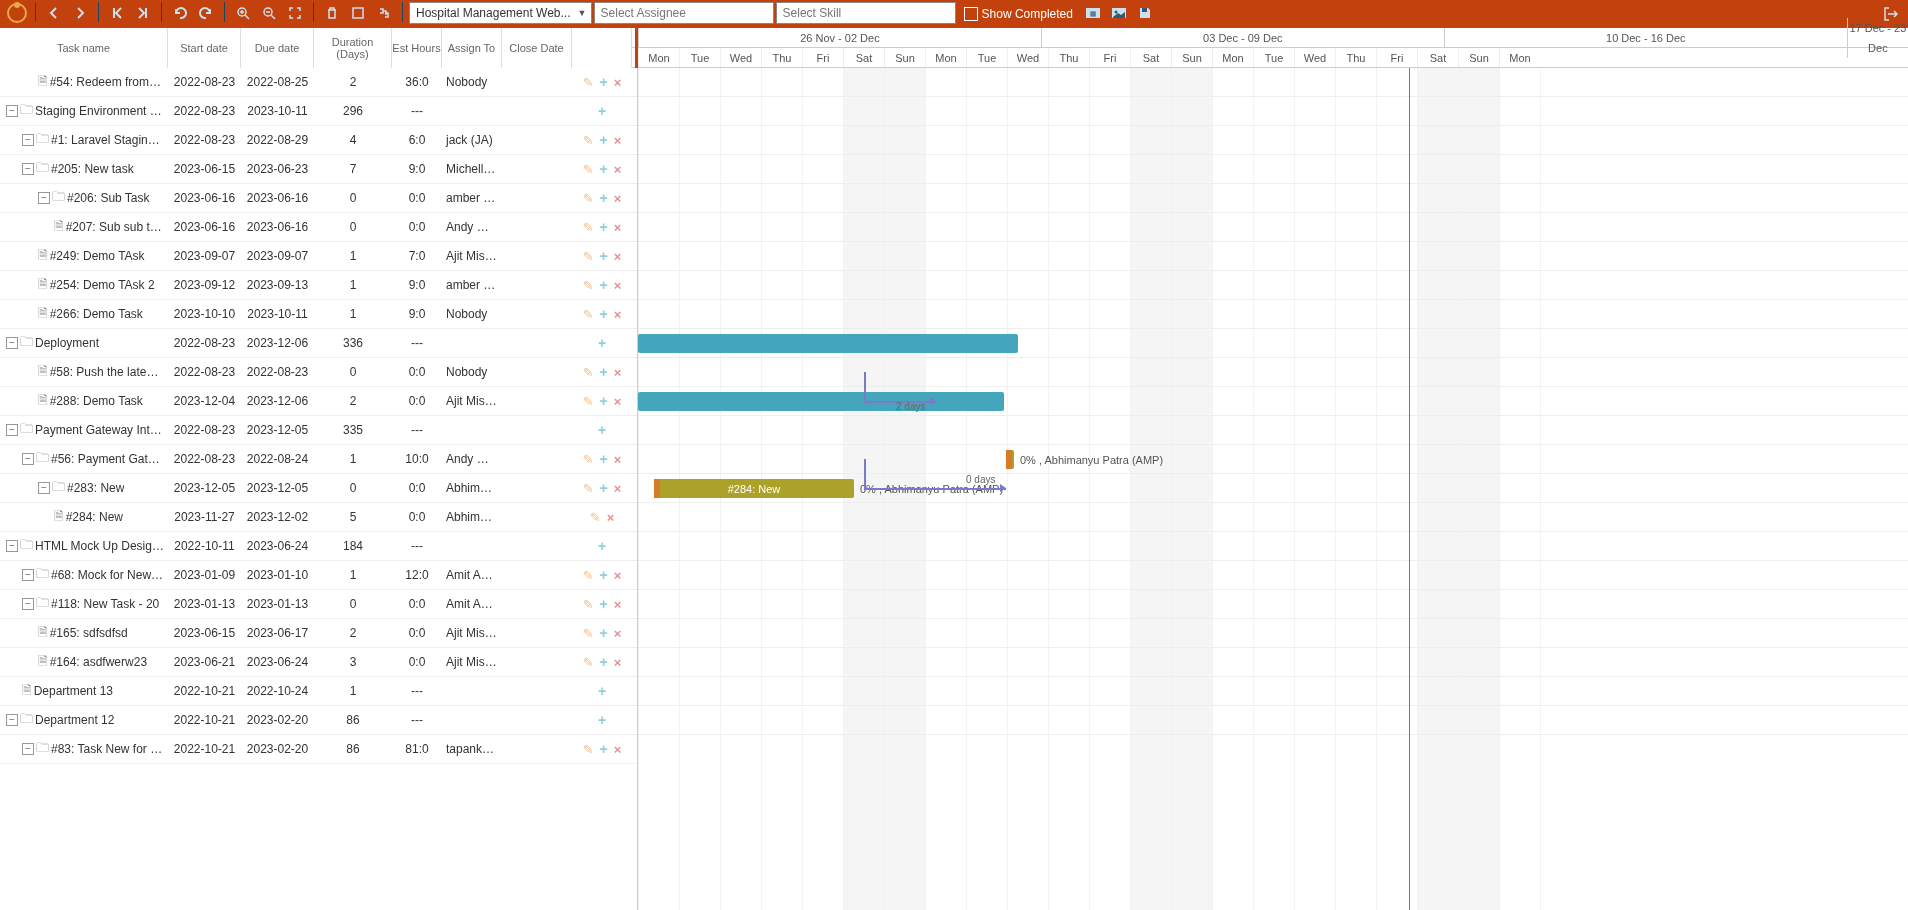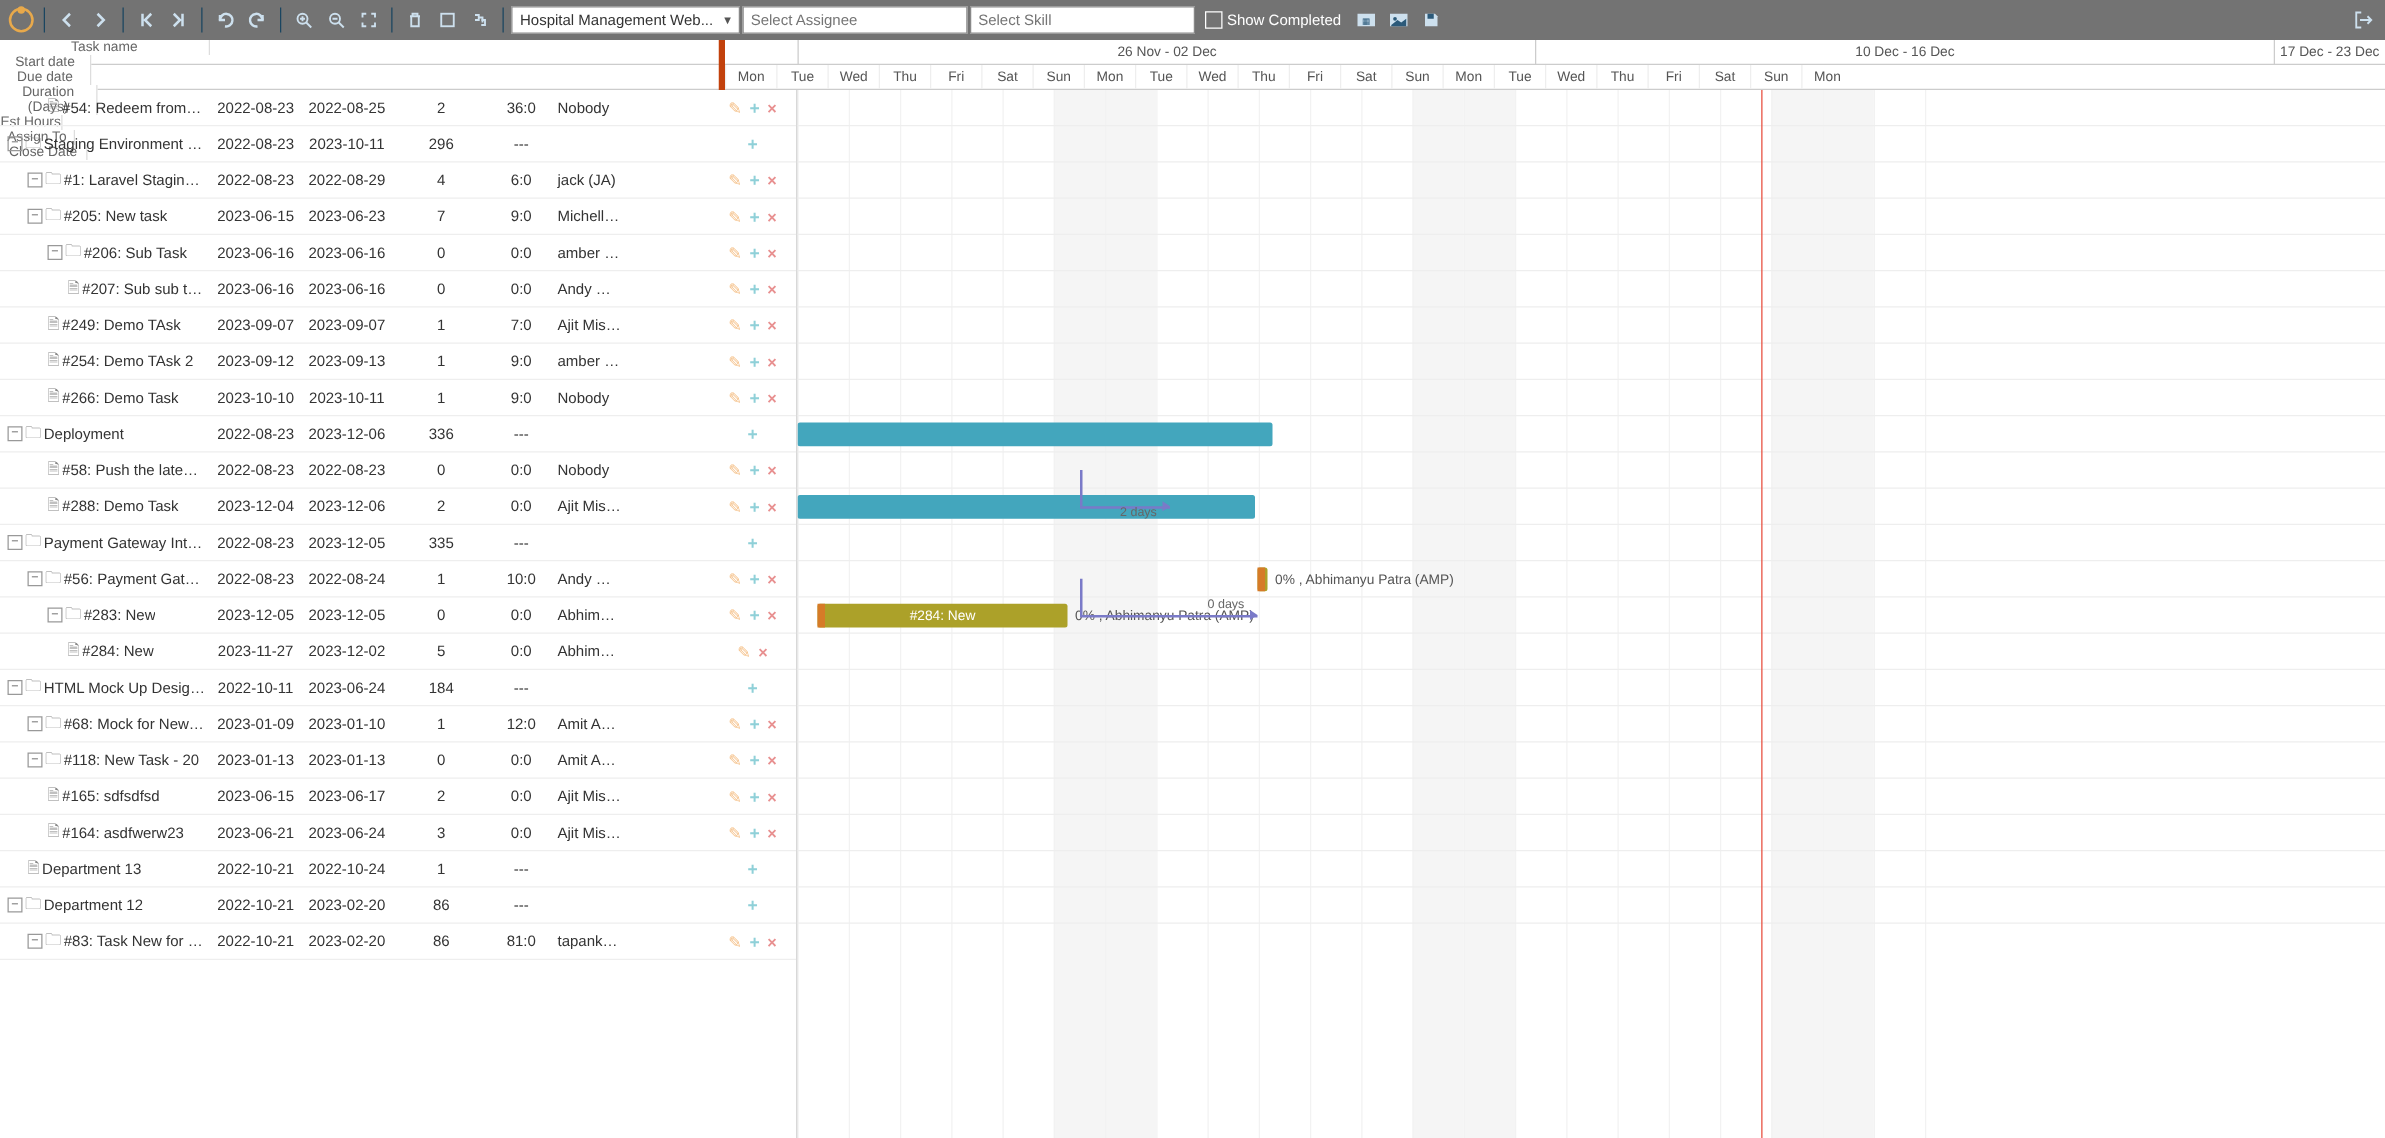--- a/index.html
+++ b/index.html
@@ -1,23 +1,22 @@
 <!DOCTYPE html>
 <html><head>
 <meta charset="utf-8">
 <style>
 * { box-sizing: border-box; margin: 0; padding: 0; }
 body { font-family: Arial, sans-serif; font-size: 12px; color: #333; background: #fff; overflow: hidden; }
 
 .toolbar {
-  background: #737373;
+  background: #c2410c;
   height: 28px;
   display: flex;
-  align-items: center;
-  padding: 16px 5px;
+  padding: 2px 5px;
   gap: 2px;
 }
 .toolbar-sep { width: 1px; height: 20px; background: #1a4560; margin: 0 4px; }
 .tbtn {
   width: 24px; height: 22px;
   display: flex; align-items: center; justify-content: center;
   cursor: pointer; color: #cde0ee;
   border-radius: 2px;
 }
 .logo-circle {
@@ -52,23 +51,22 @@
 .timeline-header1{
   height:20px; border-bottom:1px solid #ccc; display:flex; font-size:11px; color:#555;
 }
 .timeline-header1 .pad{ width:638px; flex-shrink:0;}
 .week-cell{ flex:1; text-align:center; line-height:20px; border-left:1px solid #ccc;}
 
 .timeline-header2{
   height:20px; border-bottom:1px solid #ccc; display:flex; font-size:11px; color:#555;
 }
 .grid-headers{
-  width:580px; flex-shrink:0; display:flex; height:40px; margin-top:-20px;
-  border-right:5px solid #c2410c;
-  flex-direction:column;
+  width:638px; flex-shrink:0; display:flex; height:40px; margin-top:-20px;
+  border-right:3px solid #c2410c;
 }
 .gh-col{
   border-right:1px solid #ddd; display:flex; align-items:center; justify-content:center;
   text-align:center; font-size:11px; color:#666; background:#fff;
 }
 .day-cell{
   width:41px; text-align:center; line-height:20px; border-left:1px solid #eee;
   flex-shrink:0;
 }
 
@@ -251,20 +249,21 @@
           <path d="M6 2 H2 V14 H6 M5 8 H14 M11 5 L14 8 L11 11" stroke="#cde0ee" stroke-width="1.5" fill="none"></path>
         </svg>
     </div>
   </div>
 </div>
 
 <div class="timeline-header1">
   <div class="pad"></div>
   <div id="weeks-container" style="flex:1; display:flex;align-items:center;">
       <div class="week-cell">26 Nov - 02 Dec</div>
+      <div class="week-cell">03 Dec - 09 Dec</div>
       <div class="week-cell">10 Dec - 16 Dec</div>
       <div class="week-cell" style="flex: 0.15 1 0%;">17 Dec - 23 Dec</div>
     </div>
 </div>
 <div class="timeline-header2">
   <div class="grid-headers">
     <div class="gh-col" style="width:168px">Task name</div>
     <div class="gh-col" style="width:73px">Start date</div>
     <div class="gh-col" style="width:73px">Due date</div>
     <div class="gh-col" style="width:78px">Duration (Days)</div>

